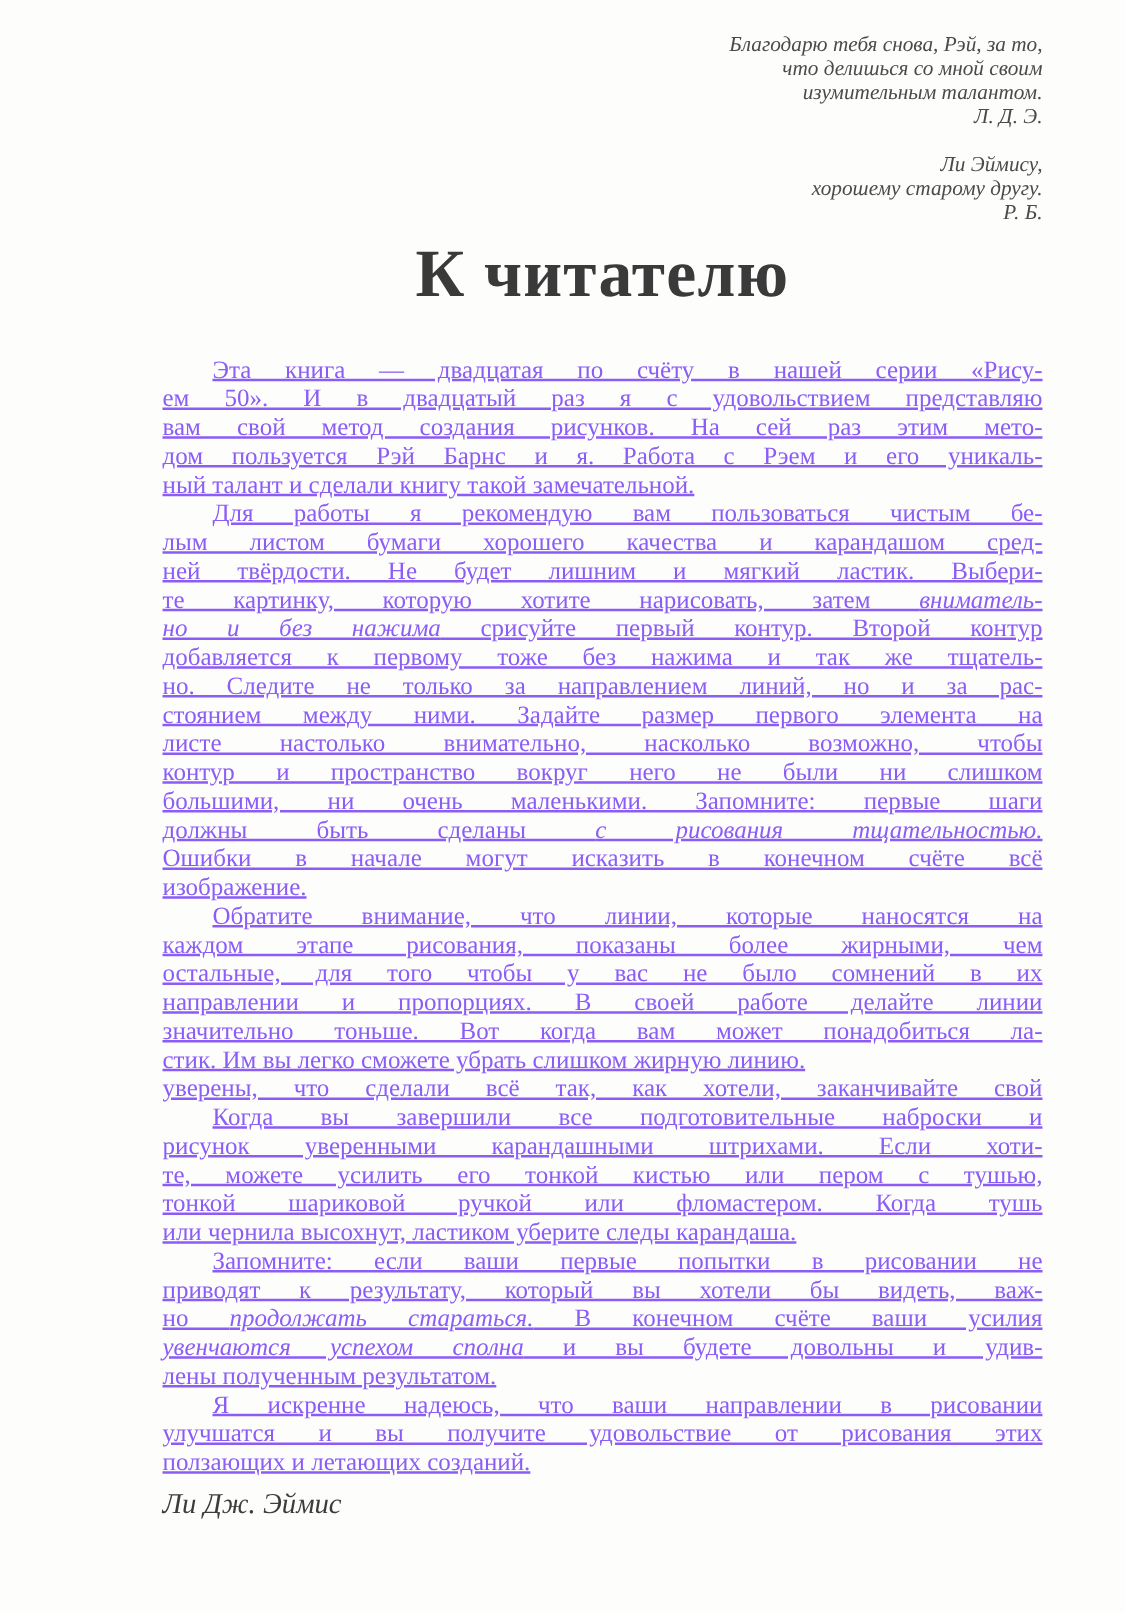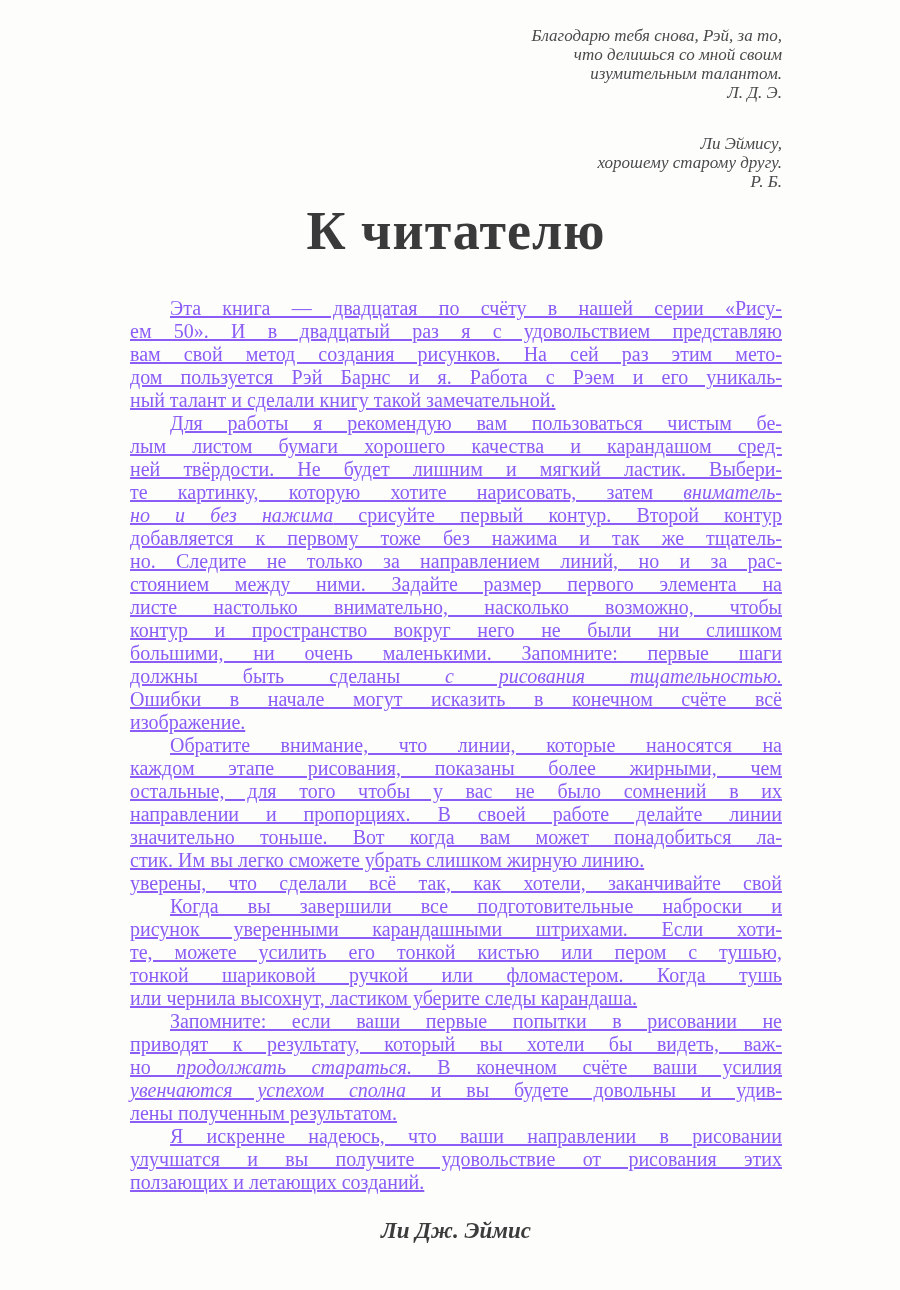--- a/index.html
+++ b/index.html
@@ -2,33 +2,33 @@
 <html><head>
 <meta charset="utf-8">
 <style>
   html, body { margin: 0; padding: 0; background: #ffffff; }
   .page {
     position: relative;
     width: 900px;
     height: 1290px;
     box-sizing: border-box;
     background: #fdfdfc;
-    padding: 26px 118px 0 130px;
+    padding: 26px 66px 0 130px;
     font-family: "Liberation Serif", "DejaVu Serif", serif;
     color: #2f2f2f;
     overflow: hidden;
   }
   .dedication {
     text-align: right;
     font-style: italic;
     font-size: 17px;
     line-height: 19px;
     color: #4a4a4a;
   }
-  .ded-block-2 { margin-top: 32px; }
+  .ded-block-2 { margin-top: 20px; }
   .title {
     margin: 11px 0 0 0;
     text-align: center;
     font-weight: bold;
     font-size: 54px;
     line-height: 58px;
     letter-spacing: 1px;
     color: #3a3a3a;
     font-family: "Liberation Serif", "DejaVu Serif", serif;
   }
@@ -41,26 +41,25 @@
   }
   .line {
     text-align: justify;
     text-align-last: justify;
     white-space: normal;
   }
   .line.first { padding-left: 40px; }
   .line.plast { text-align-last: left; }
   .it { font-style: italic; }
   .signature {
-    margin-top: 24px;
-    text-align: center;
+    margin-top: 8px;
+    text-align: left;
     font-style: italic;
     font-size: 23px;
     color: #3c3c3c;
-    font-weight: bold;
   }
 </style>
 </head>
 <body>
 
 <div class="page">
 
   <div class="dedication">
     <div class="ded-block">
       <div class="ded-line">Благодарю тебя снова, Рэй, за то,</div>

